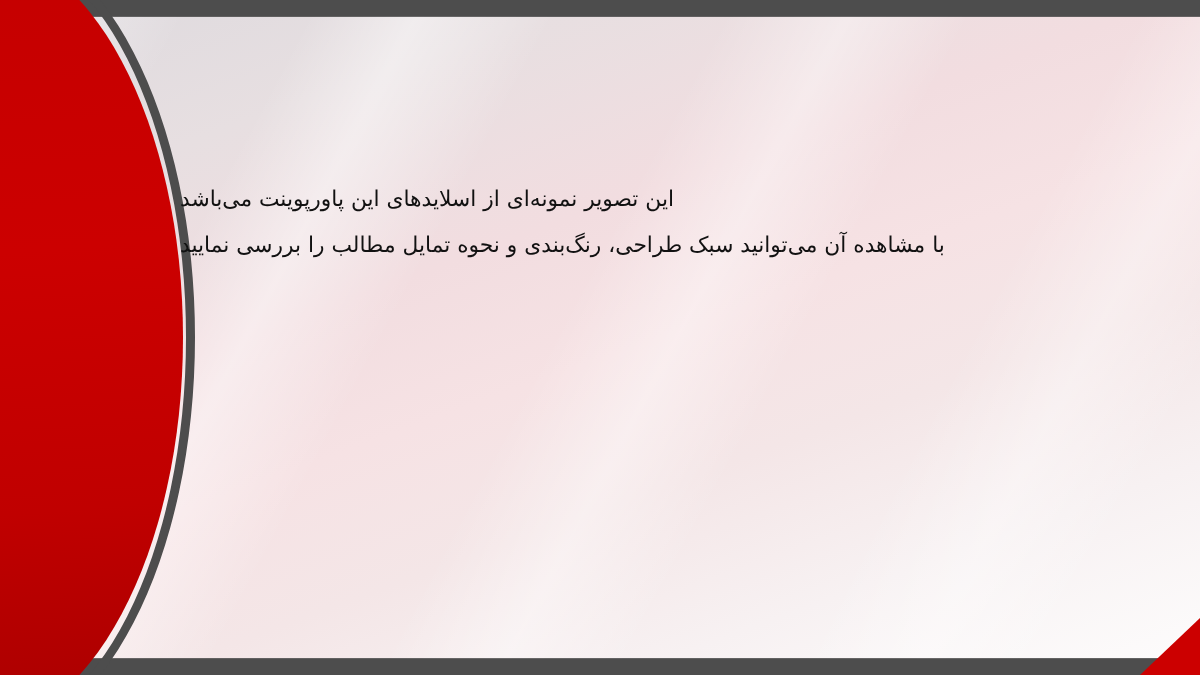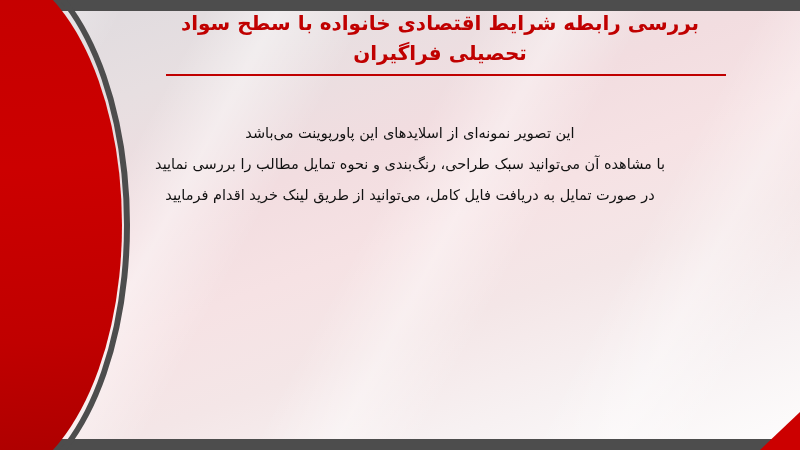--- a/index.html
+++ b/index.html
@@ -135,21 +135,21 @@
     margin-left: auto;
     position: relative;
     right: -6px;
   }
 
   .body-block {
     position: absolute;
     top: 118px;
     right: 100px;
     left: 120px;
-    text-align: center;
+    text-align: left;
     direction: rtl;
     z-index: 8;
   }
   .body-line {
     color: #111111;
     font-size: 14.5px;
     line-height: 31px;
     white-space: nowrap;
     direction: rtl;
     font-weight: normal;
@@ -162,25 +162,19 @@
 
   <div class="bg-band-top"></div>
   <div class="bg-band-bottom"></div>
 
   <div class="content-panel"></div>
 
   <div class="curve-outline"></div>
   <div class="red-ellipse"></div>
   <div class="corner-triangle"></div>
 
-  <div class="title-block">
-    <div class="title-line">بررسی رابطه شرایط اقتصادی خانواده با سطح سواد</div>
-    <div class="title-line">تحصیلی فراگیران</div>
-    <div class="title-rule"></div>
-  </div>
 
   <div class="body-block">
     <div class="body-line">این تصویر نمونه‌ای از اسلایدهای این پاورپوینت می‌باشد</div>
     <div class="body-line">با مشاهده آن می‌توانید سبک طراحی، رنگ‌بندی و نحوه تمایل مطالب را بررسی نمایید</div>
-    <div class="body-line">در صورت تمایل به دریافت فایل کامل، می‌توانید از طریق لینک خرید اقدام فرمایید</div>
   </div>
 
 </div>
 
 </body></html>

